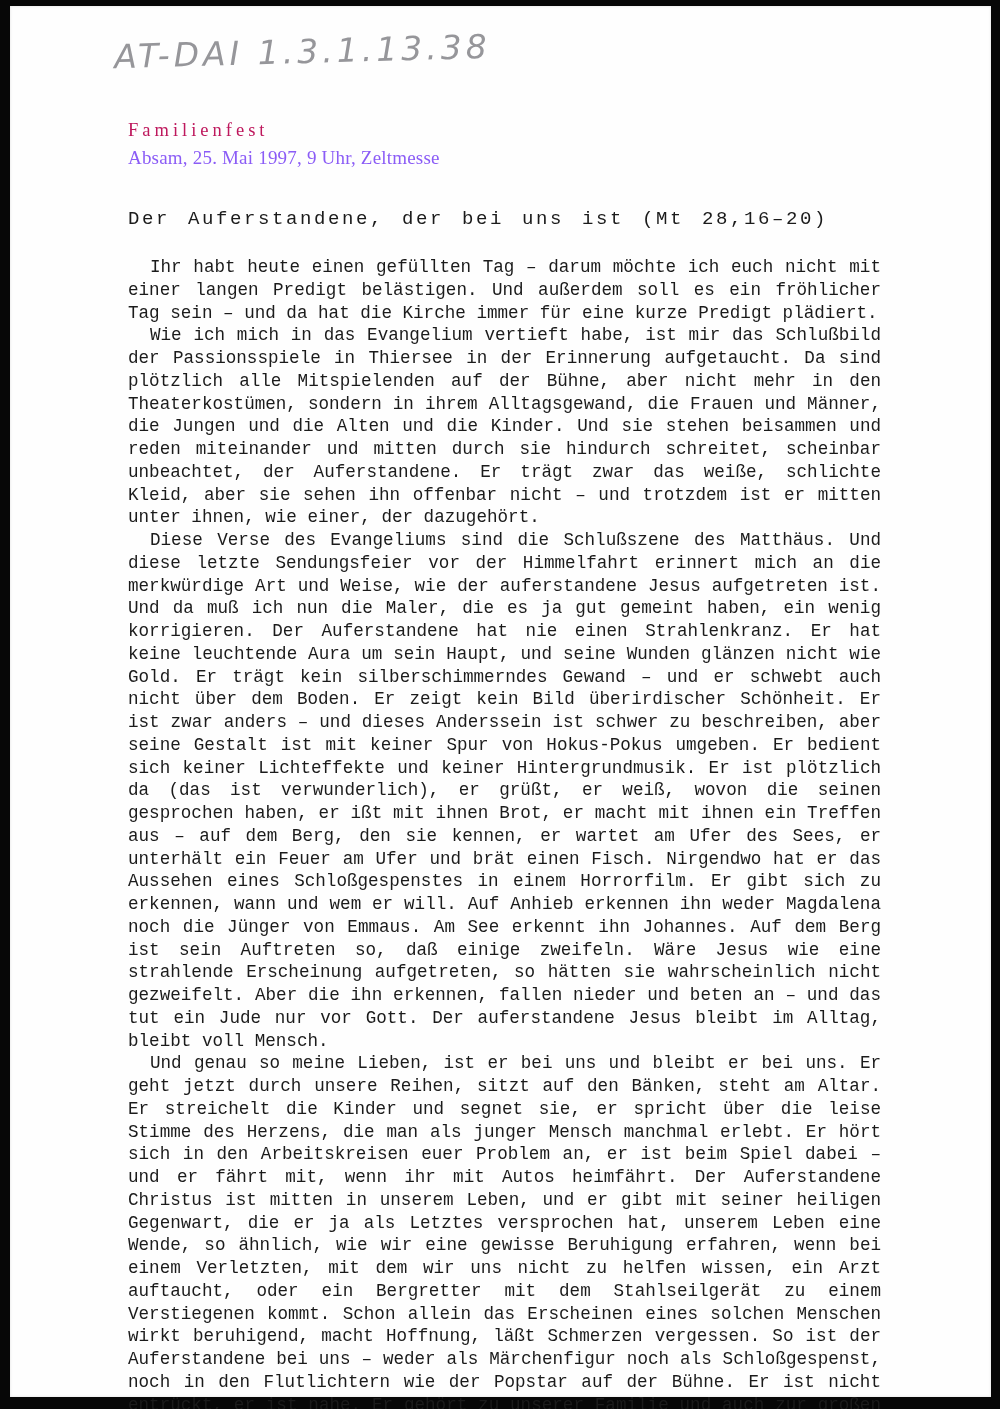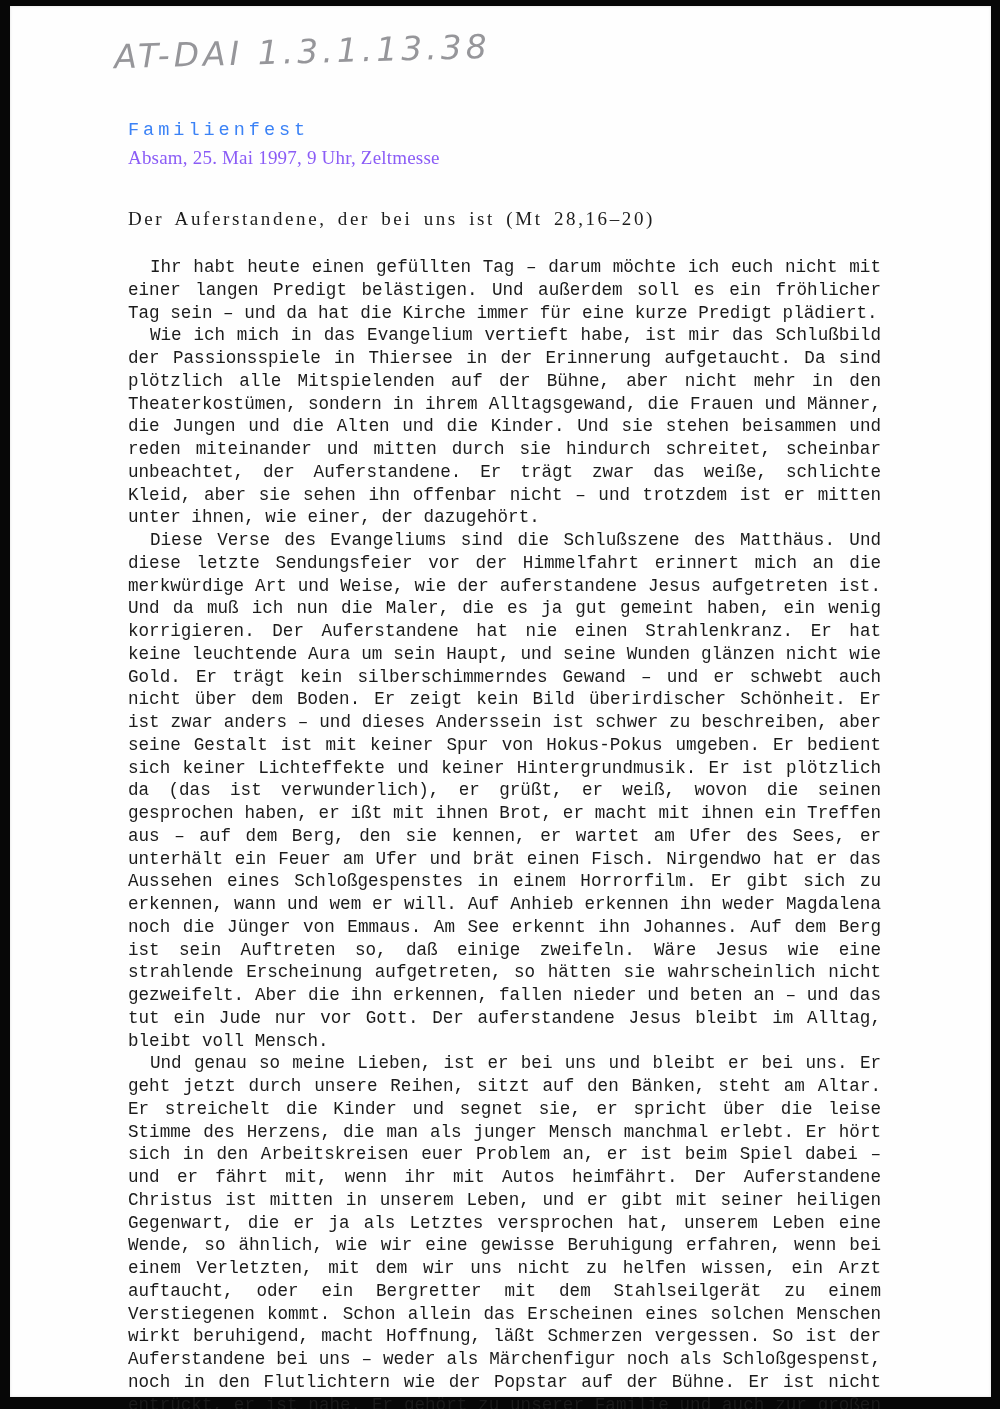--- a/index.html
+++ b/index.html
@@ -34,43 +34,43 @@
     font-size: 33px;
     letter-spacing: 4px;
     color: #96969a;
     transform: rotate(-1.6deg);
     white-space: nowrap;
   }
   .doc-title {
     position: absolute;
     left: 118px;
     top: 113px;
-    font-family: Liberation Mono, monospace;
+    font-family: Liberation Serif, serif;
     font-size: 18.5px;
     line-height: 23px;
     letter-spacing: 4px;
-    color: #3b82f6;
+    color: #be185d;
     white-space: nowrap;
   }
   .doc-dateline {
     position: absolute;
     left: 118px;
     top: 140px;
     font-family: "Liberation Serif", serif;
     font-size: 19px;
     line-height: 23px;
     letter-spacing: 0.2px;
     color: #8b5cf6;
     white-space: nowrap;
   }
   .doc-heading {
     position: absolute;
     left: 118px;
     top: 201px;
-    font-family: Liberation Serif, serif;
+    font-family: Liberation Mono, monospace;
     font-size: 19px;
     line-height: 24px;
     letter-spacing: 2.6px;
     word-spacing: 4px;
     color: #1b1b1b;
     white-space: nowrap;
   }
   .doc-body {
     position: absolute;
     left: 118px;

